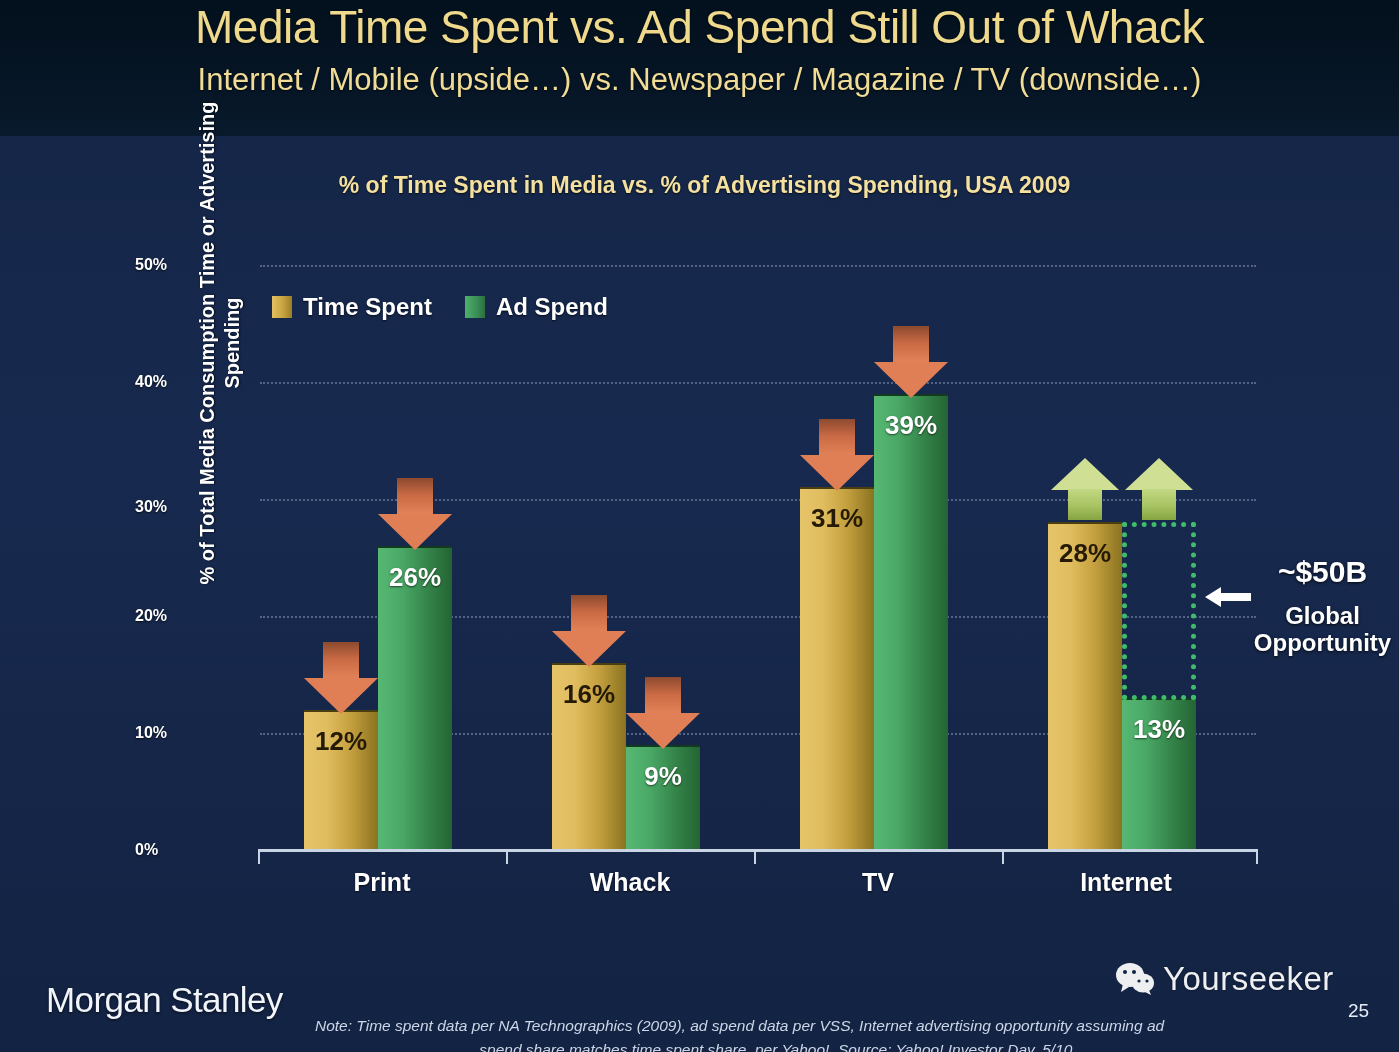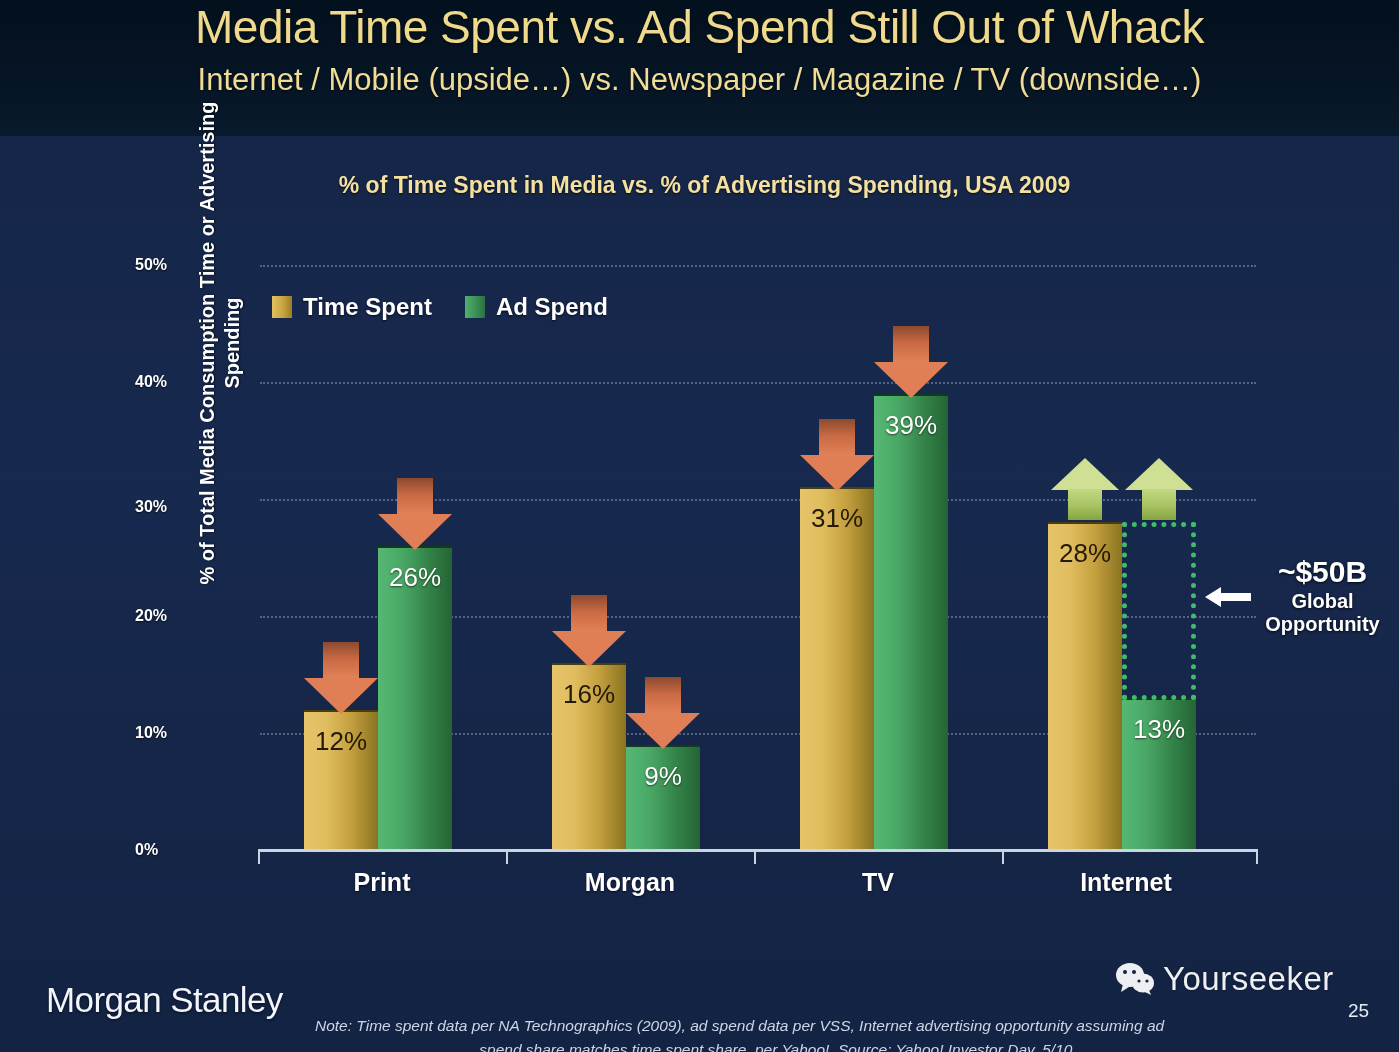--- a/index.html
+++ b/index.html
@@ -125,21 +125,21 @@
     border-top: 2px solid #4a3d10;
   }
   .bar-ad {
     background: linear-gradient(90deg, #56b873 0%, #4aa866 32%, #35854a 66%, #246434 100%);
     border-top: 2px solid #123a1e;
   }
   .bar-value {
     position: absolute; left: 0; width: 100%;
     text-align: center;
     font-size: 26px;
-    font-weight: normal;
+    font-weight: bold;
     top: 14px;
   }
   .val-dark { color: #241a05; }
   .val-light { color: #ffffff; text-shadow: 0 1px 2px rgba(0,0,0,.6); }
 
   
   .arrow-down {
     position: absolute;
     width: 74px; height: 72px;
   }
@@ -180,21 +180,21 @@
   }
   #opportunity-callout {
     position: absolute;
     left: 1246px; top: 556px;
     width: 153px;
     text-align: center;
     color: #ffffff;
     text-shadow: 0 1px 3px rgba(0,0,0,.8);
   }
   #opportunity-amount { font-size: 30px; font-weight: bold; line-height: 1.05; }
-  #opportunity-desc { font-size: 20px; font-weight: bold; line-height: 1.15; margin-top: 2px; }
+  #opportunity-desc { font-size: 24px; font-weight: bold; line-height: 1.15; margin-top: 14px; }
   #callout-arrow {
     position: absolute; left: 1205px; top: 586px;
     width: 46px; height: 22px;
   }
 
   
   .cat-label {
     position: absolute;
     top: 868px;
     width: 240px;
@@ -358,21 +358,21 @@
   </div>
 
   <div id="axis-baseline"></div>
   <div class="tick-mark" style="left:258px;"></div>
   <div class="tick-mark" style="left:506px;"></div>
   <div class="tick-mark" style="left:754px;"></div>
   <div class="tick-mark" style="left:1002px;"></div>
   <div class="tick-mark" style="left:1256px;"></div>
 
   <div class="cat-label" style="left:262px;">Print</div>
-  <div class="cat-label" style="left:510px;">Morgan</div>
+  <div class="cat-label" style="left:510px;">Whack</div>
   <div class="cat-label" style="left:758px;">TV</div>
   <div class="cat-label" style="left:1006px;">Internet</div>
 
   <div id="ms-logo">Morgan Stanley</div>
 
   <div id="footnote">
     <span class="line1">Note: Time spent data per NA Technographics (2009), ad spend data per VSS, Internet advertising opportunity assuming ad</span>
     <span class="line2">spend share matches time spent share, per Yahoo!. Source: Yahoo! Investor Day, 5/10.</span>
   </div>
 

